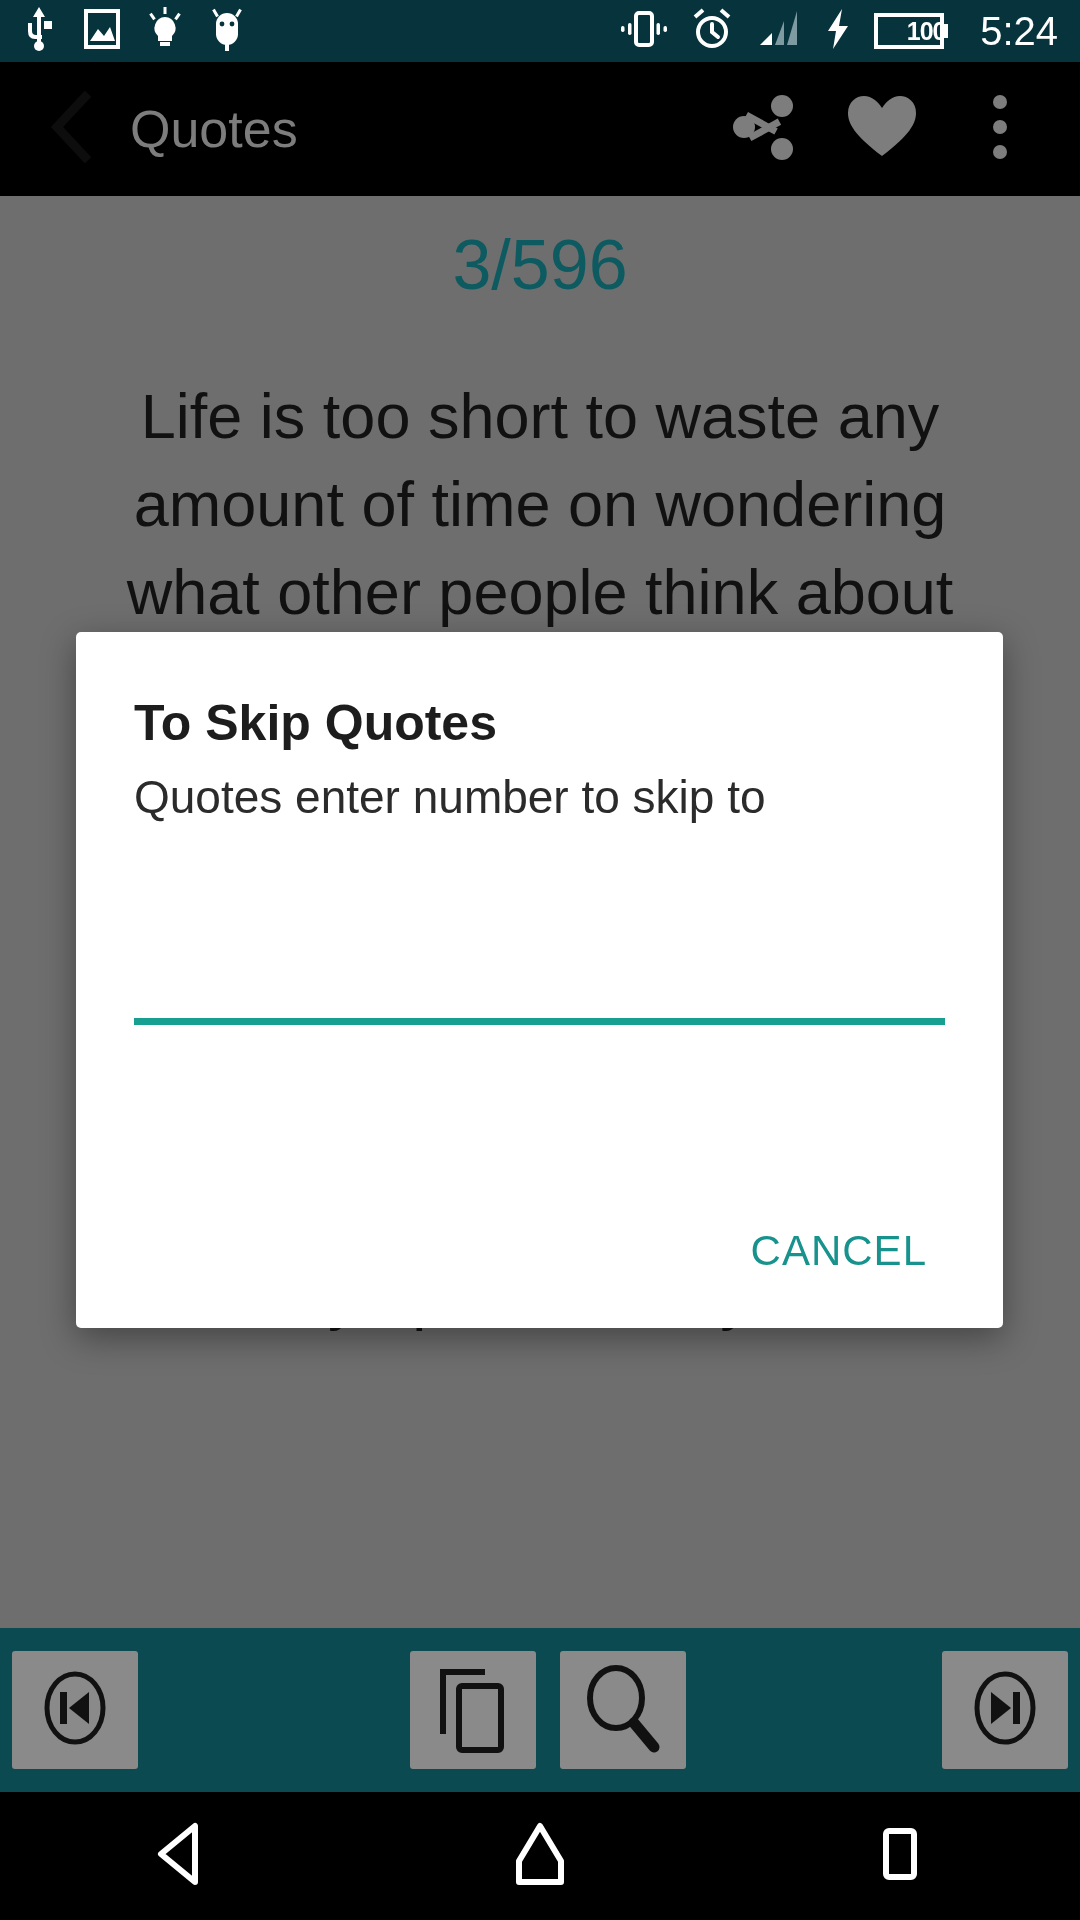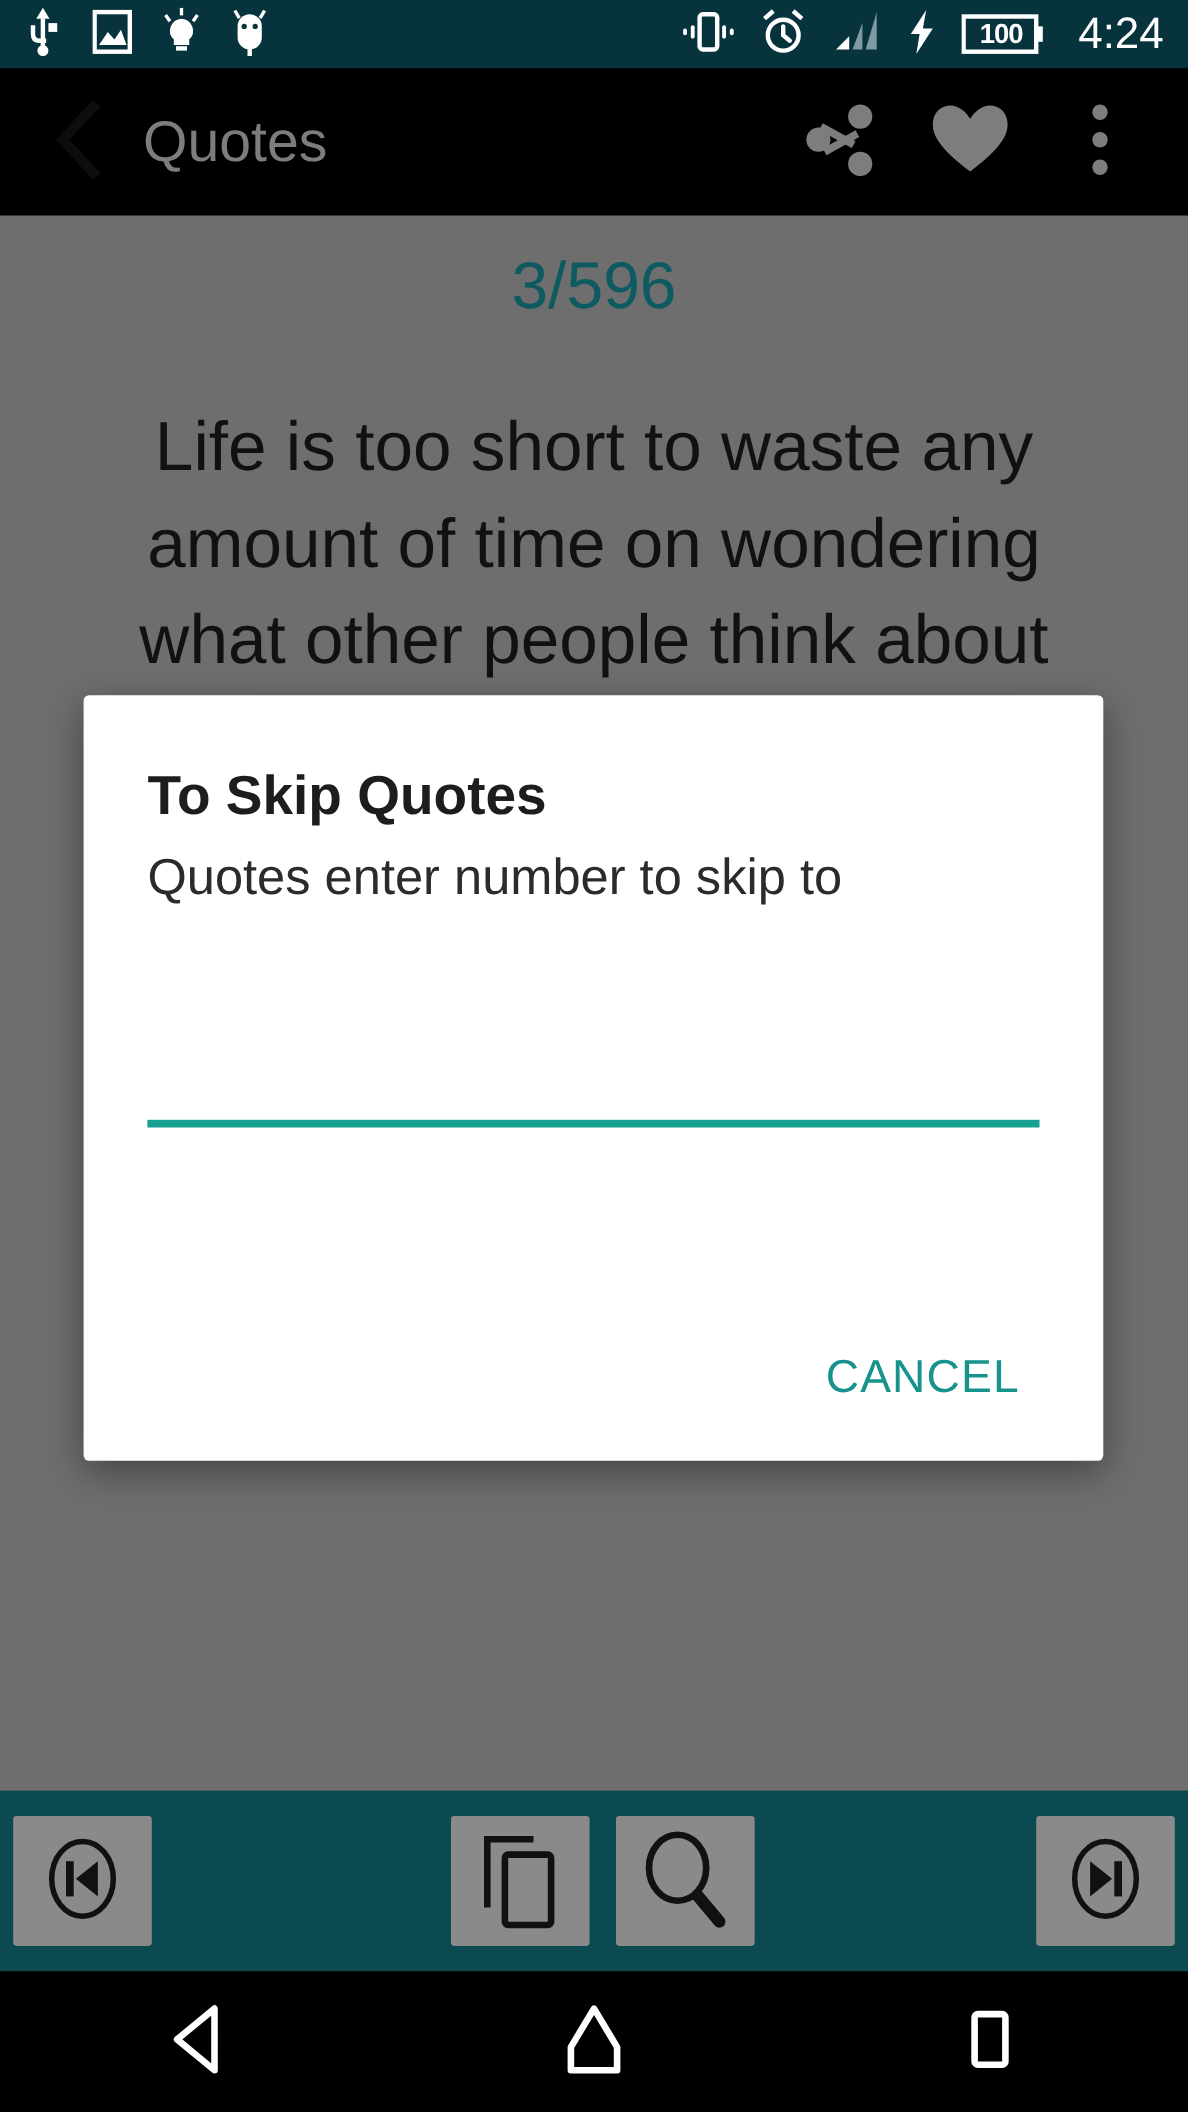--- a/index.html
+++ b/index.html
@@ -27,21 +27,21 @@
   #status-left { display:flex; align-items:center; gap:28px; }
   #status-right { display:flex; align-items:center; gap:22px; margin-left:auto; }
   .sicon { display:block; }
   #clock {
     color:#ffffff; font-size:40px; font-weight:400;
     letter-spacing:0px; margin-left:8px;
     line-height:1;
   }
   .batt-wrap { position:relative; display:flex; align-items:center; }
   .batt-text {
-    position:absolute; left:0; top:0; width:100%; height:100%;
+    position:absolute; left:16px; top:0; width:100%; height:100%;
     display:flex; align-items:center; justify-content:center;
     color:#fff; font-size:25px; font-weight:700;
     letter-spacing:-1px;
     padding-right:4px;
   }
 
   
   #appbar {
     position:absolute; left:0; top:62px;
     width:1080px; height:134px;
@@ -75,21 +75,21 @@
   #content {
     position:absolute; left:0; top:196px;
     width:1080px; height:1432px;
     background:#6e6e6e;
     overflow:hidden;
   }
   #counter {
     margin-top:34px;
     text-align:center;
     color:#0d5b60;
-    font-size:60px;
+    font-size:70px;
     font-weight:400;
     line-height:1;
   }
   #quote-text {
     margin-top:72px;
     padding:0 88px;
     text-align:center;
     color:#111111;
     font-size:63px;
     line-height:88px;
@@ -286,21 +286,21 @@
         </svg>
       </span>
 
       <span class="sicon batt-wrap">
         <svg width="76" height="44" viewBox="0 0 76 44">
           <rect x="2" y="6" width="66" height="32" fill="none" stroke="#fff" stroke-width="4"></rect>
           <rect x="68" y="15" width="6" height="14" fill="#fff"></rect>
         </svg>
         <span class="batt-text">100</span>
       </span>
-      <span id="clock">4:24</span>
+      <span id="clock">5:24</span>
     </div>
   </div>
 
   <div id="appbar">
     <div id="back-btn">
       <span>
         <svg width="60" height="72" viewBox="0 0 60 72">
           <path d="M44 6 L16 36 L44 66" fill="none" stroke="#0d0d0d" stroke-width="9" stroke-linecap="square" stroke-linejoin="miter"></path>
         </svg>
       </span>

